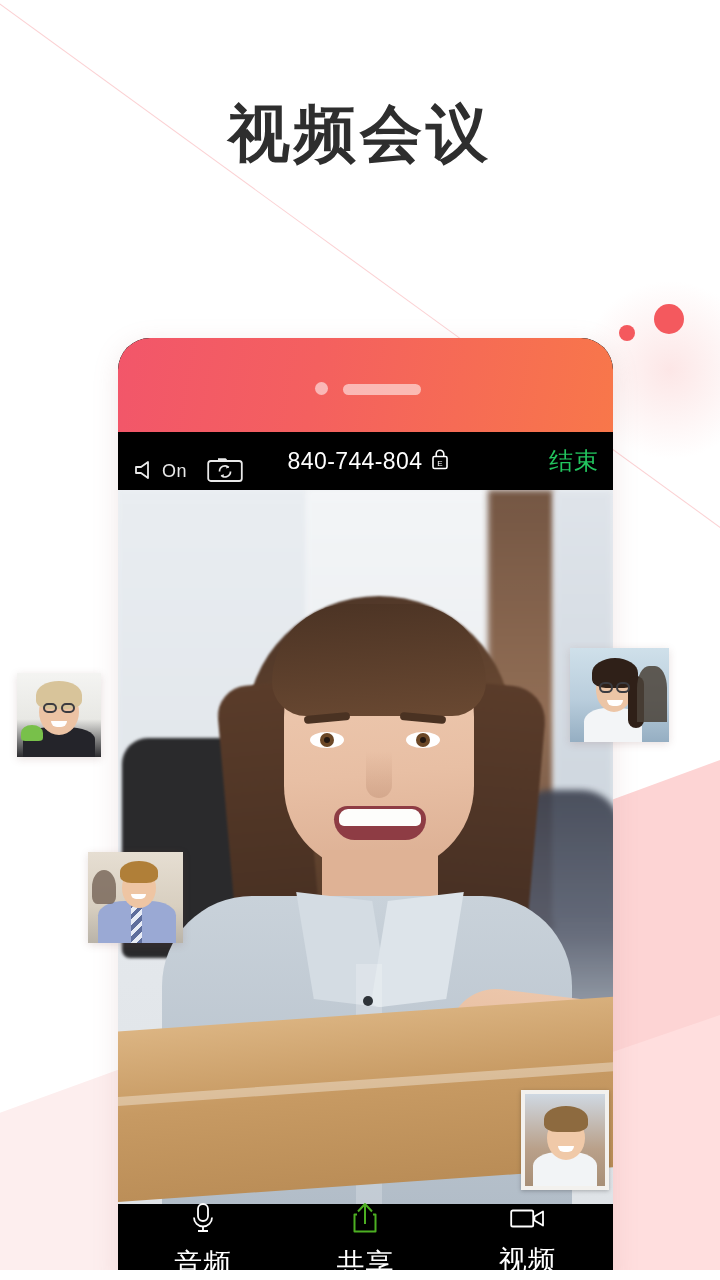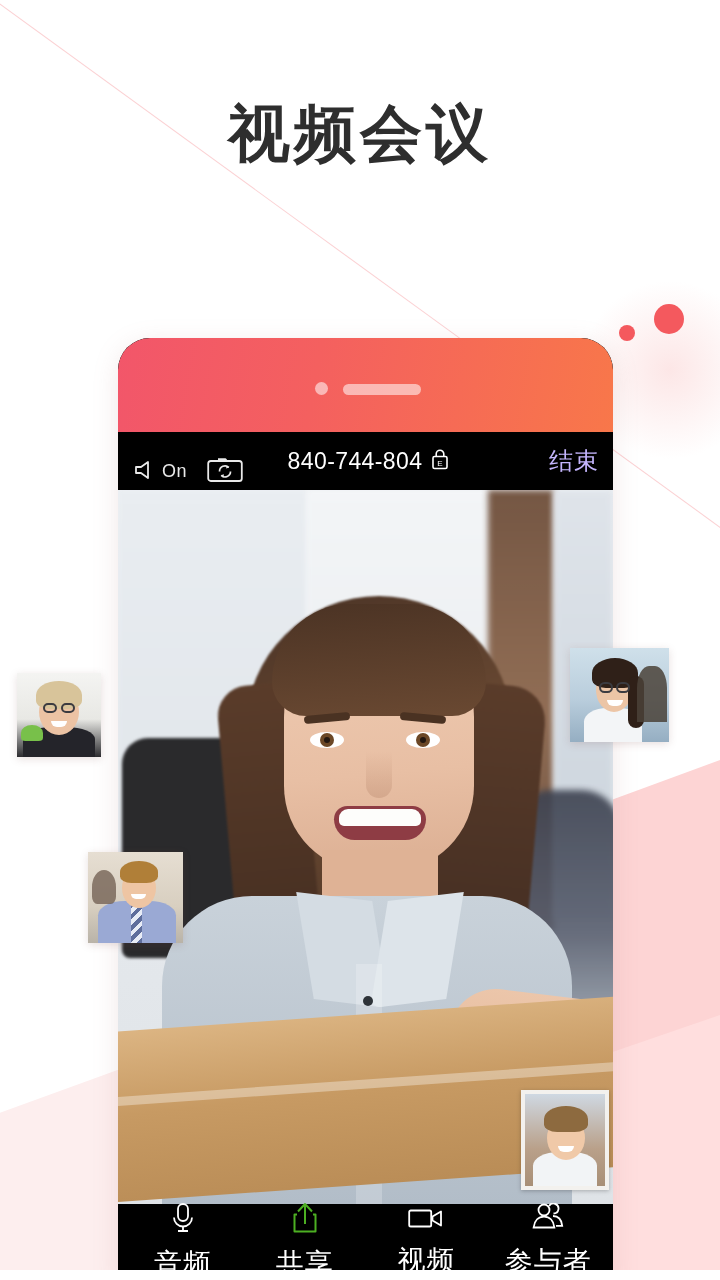--- a/index.html
+++ b/index.html
@@ -318,21 +318,21 @@
         <span>
           <svg width="18" height="22" viewBox="0 0 18 22" fill="none">
             <rect x="2" y="8.5" width="14" height="12" rx="1.6" stroke="#fff" stroke-width="1.6"></rect>
             <path d="M5.2 8.5V6a3.8 3.8 0 0 1 7.6 0v2.5" stroke="#fff" stroke-width="1.6"></path>
             <text x="9" y="17.6" font-size="8" fill="#fff" text-anchor="middle" font-family="Liberation Sans, sans-serif">E</text>
           </svg>
         </span>
       </div>
 
       <div class="cb-right">
-        <span class="end-btn" style="color:#c4b5fd;">结束</span>
+        <span class="end-btn" style="color:#22c55e;">结束</span>
       </div>
     </div>
 
     <div class="stage">
 
       <div class="office">
         <div class="wall-panel"></div>
         <div class="wall-panel2"></div>
         <div class="wood-col"></div>
         <div class="glass-right"></div>
@@ -413,31 +413,20 @@
       <div class="tb-item">
         <span>
           <svg width="36" height="28" viewBox="0 0 36 28" fill="none">
             <rect x="1.2" y="6.5" width="22" height="16" rx="1.6" stroke="#fff" stroke-width="1.8"></rect>
             <path d="M24.5 12.5l8.5-5v14l-8.5-5z" stroke="#fff" stroke-width="1.8" stroke-linejoin="round"></path>
           </svg>
         </span>
         <span class="tb-label">视频</span>
       </div>
 
-      <div class="tb-item">
-        <span>
-          <svg width="38" height="30" viewBox="0 0 38 30" fill="none">
-            <path d="M24.5 10.5a5 5 0 1 0-4.4-7.4" stroke="#fff" stroke-width="1.8" fill="none"></path>
-            <path d="M24 13c5 0 8.5 3.6 9.2 9.8H27" stroke="#fff" stroke-width="1.8" fill="none"></path>
-            <circle cx="15" cy="7" r="5.5" stroke="#fff" stroke-width="1.8"></circle>
-            <path d="M4.6 24.5C5.4 17.6 9.6 13.6 15 13.6s9.6 4 10.4 10.9z" stroke="#fff" stroke-width="1.8" fill="none"></path>
-          </svg>
-        </span>
-        <span class="tb-label">参与者</span>
-      </div>
 
     </div>
   </div>
 
   <div class="float-thumb ft-woman-old">
     <div class="tface">
       <div class="t-bg" style="background:linear-gradient(180deg,#f4f4f2 0%,#e8e8e4 55%,#2c2c30 100%);"></div>
       <div class="t-body" style="left:6px; bottom:0; width:72px; height:30px; background:#24242a;"></div>
       <div class="t-head" style="left:22px; top:16px; width:40px; height:46px; background:#ecc3a4;"></div>
       <div class="t-hair" style="left:19px; top:8px; width:46px; height:28px; background:#d8c49a;"></div>

